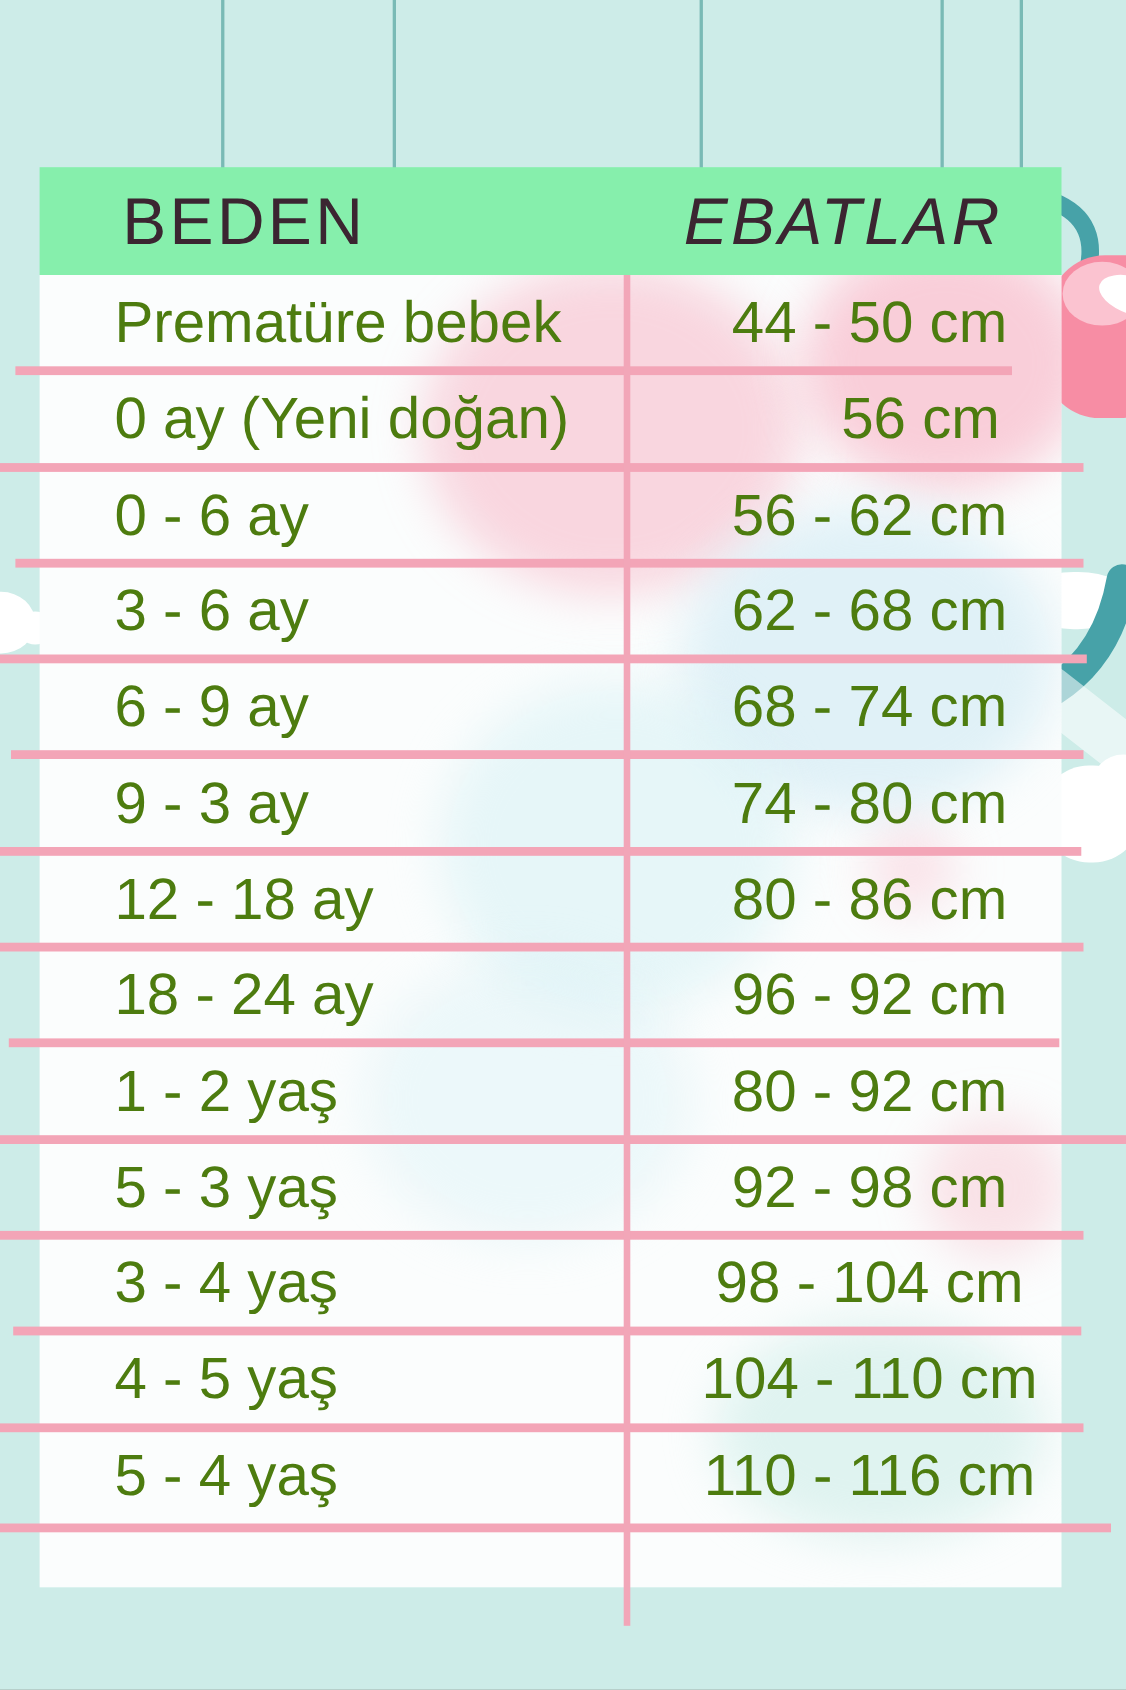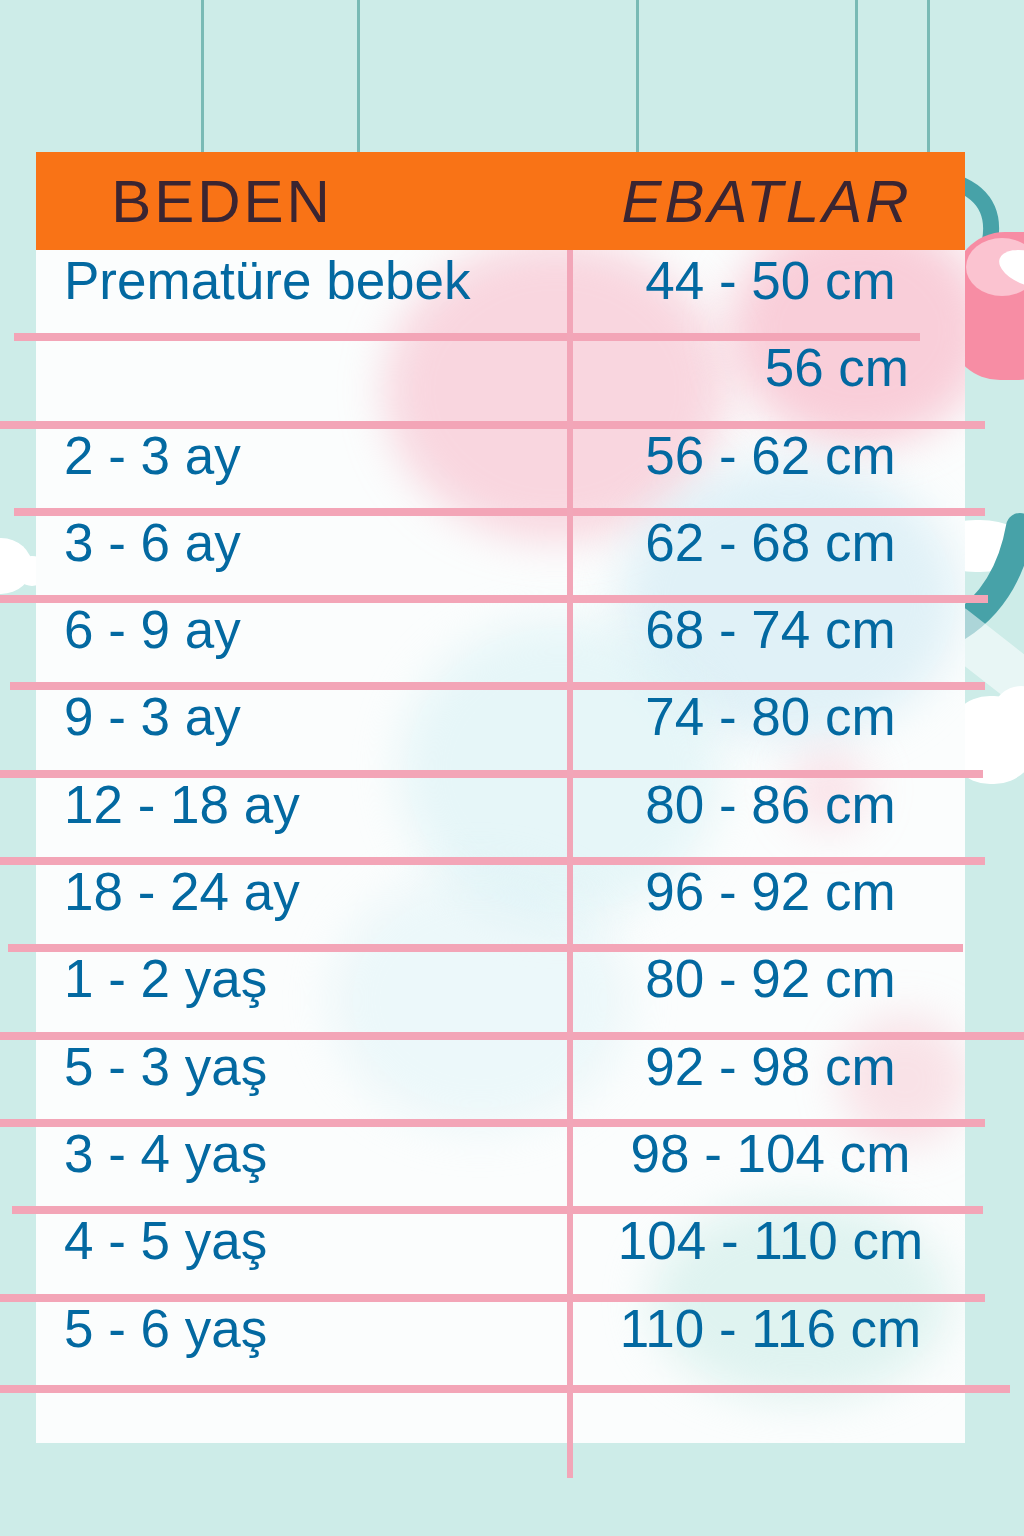--- a/index.html
+++ b/index.html
@@ -24,35 +24,35 @@
   .cloud-l1{left:-30px;top:538px;width:62px;height:56px;}
   .cloud-l2{left:16px;top:556px;width:32px;height:30px;}
   .cloud-r1{left:928px;top:520px;width:100px;height:52px;border-radius:48%;}
   .cloud-r2{left:946px;top:696px;width:92px;height:88px;border-radius:46px;}
   .cloud-r3{left:992px;top:686px;width:58px;height:58px;}
   .swash{left:918px;top:640px;width:160px;height:46px;background:rgba(255,255,255,0.55);
          border-radius:30px;transform:rotate(38deg);}
 
   
   .size-table{position:absolute;left:36px;top:152px;width:929px;z-index:2;}
-  .thead{height:98px;background:#f97316;display:flex;align-items:center;}
+  .thead{height:98px;background:#86efac;display:flex;align-items:center;}
   .th{color:#3b2531;font-size:60px;letter-spacing:3px;font-weight:400;}
   .th-beden{flex:0 0 532px;text-align:center;padding-right:160px;box-sizing:border-box;}
   .th-ebatlar{flex:1;text-align:center;font-style:italic;}
   .tbody{position:relative;background:#fbfdfd;height:1193px;overflow:hidden;}
   .blob{position:absolute;border-radius:50%;filter:blur(22px);}
   .b-pink1{left:349px;top:-10px;width:340px;height:300px;background:rgba(247,166,186,0.45);}
   .b-pink2{left:694px;top:-35px;width:260px;height:230px;background:rgba(247,160,182,0.50);}
   .b-pink3{left:804px;top:765px;width:130px;height:130px;background:rgba(247,170,188,0.32);}
   .b-pink4{left:753px;top:500px;width:80px;height:80px;background:rgba(247,170,188,0.30);}
   .b-blue1{left:584px;top:210px;width:340px;height:280px;background:rgba(206,233,243,0.60);}
   .b-blue2{left:364px;top:370px;width:320px;height:300px;background:rgba(214,240,244,0.55);}
   .b-blue3{left:294px;top:620px;width:300px;height:260px;background:rgba(214,240,244,0.40);}
   .b-mint1{left:614px;top:950px;width:300px;height:200px;background:rgba(205,236,232,0.60);}
-  .row{position:relative;height:87.3px;display:flex;color:#0369a1;font-size:53px;}
+  .row{position:relative;height:87.3px;display:flex;align-items:center;color:#4d7c0f;font-size:53px;padding-left:40px;}
   .cell-beden{flex:0 0 532px;padding-left:28px;box-sizing:border-box;white-space:nowrap;}
   .cell-ebat{flex:1;text-align:center;padding-left:8px;white-space:nowrap;}
   .cell-ebat.align-right{text-align:right;padding-right:56px;padding-left:0;}
   .row-empty{height:54px;}
 
   
   .hdiv{position:absolute;height:8px;background:#f3a5b7;z-index:3;}
   .hd1{top:333px;left:14px;width:906px;}
   .hd2{top:421px;left:0;width:985px;}
   .hd3{top:508px;left:14px;width:971px;}
@@ -109,24 +109,25 @@
       <div class="blob b-blue3"></div>
       <div class="blob b-pink4"></div>
       <div class="blob b-pink3"></div>
       <div class="blob b-mint1"></div>
 
       <div class="row">
         <div class="cell-beden">Prematüre bebek</div>
         <div class="cell-ebat">44 - 50 cm</div>
       </div>
       <div class="row">
+        <div class="cell-beden">0 ay (Yeni doğan)</div>
         <div class="cell-ebat align-right">56 cm</div>
       </div>
       <div class="row">
-        <div class="cell-beden">2 - 3 ay</div>
+        <div class="cell-beden">0 - 6 ay</div>
         <div class="cell-ebat">56 - 62 cm</div>
       </div>
       <div class="row">
         <div class="cell-beden">3 - 6 ay</div>
         <div class="cell-ebat">62 - 68 cm</div>
       </div>
       <div class="row">
         <div class="cell-beden">6 - 9 ay</div>
         <div class="cell-ebat">68 - 74 cm</div>
       </div>
@@ -152,21 +153,21 @@
       </div>
       <div class="row">
         <div class="cell-beden">3 - 4 yaş</div>
         <div class="cell-ebat">98 - 104 cm</div>
       </div>
       <div class="row">
         <div class="cell-beden">4 - 5 yaş</div>
         <div class="cell-ebat">104 - 110 cm</div>
       </div>
       <div class="row">
-        <div class="cell-beden">5 - 6 yaş</div>
+        <div class="cell-beden">5 - 4 yaş</div>
         <div class="cell-ebat">110 - 116 cm</div>
       </div>
       <div class="row-empty"></div>
     </div>
   </div>
 
   <div class="hdiv hd1"></div>
   <div class="hdiv hd2"></div>
   <div class="hdiv hd3"></div>
   <div class="hdiv hd4"></div>

